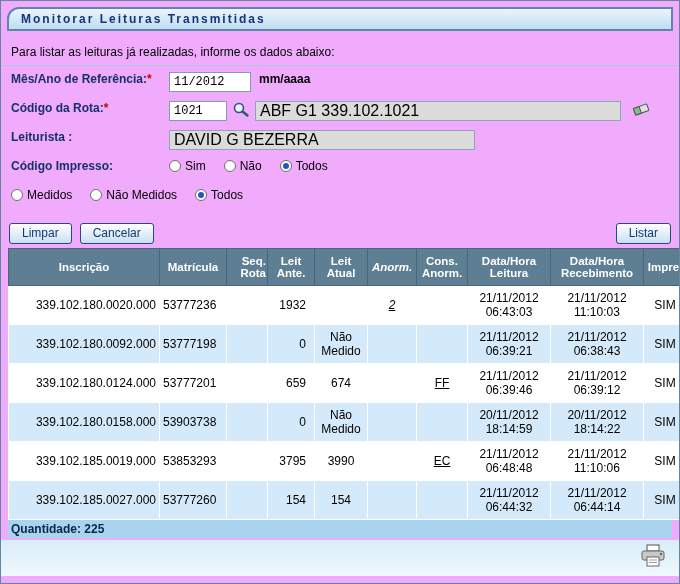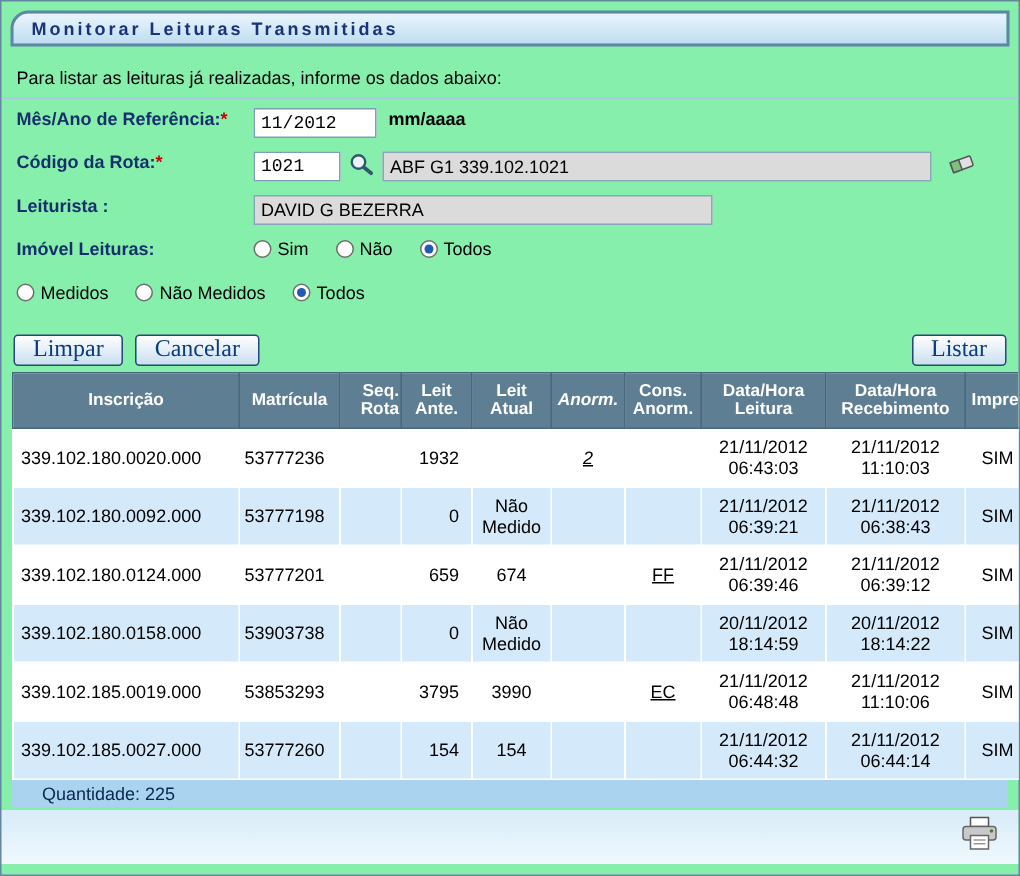--- a/index.html
+++ b/index.html
@@ -1,18 +1,18 @@
 <!DOCTYPE html>
 <html><head>
 <meta charset="utf-8">
 <style>
   html,body{margin:0;padding:0;background:#ffffff;}
   .app{
     width:680px;height:584px;box-sizing:border-box;overflow:hidden;
-    background:#86efac;border:1px solid #64869E;position:relative;
+    background:#f0abfc;border:1px solid #64869E;position:relative;
     font-family:"Liberation Sans", sans-serif;
   }
   
   .titlebar{
     margin:6px 6px 0 6px;height:20px;line-height:20px;
     border:2px solid #5E86A8;border-radius:12px 0 0 0;
     background:linear-gradient(#EAF5FC,#BFDDF1);
     padding-left:12px;color:#17337A;font-weight:bold;font-size:12px;letter-spacing:2px;
   }
   .intro{margin:14px 10px 6px 10px;font-size:12px;color:#000;}
@@ -20,65 +20,65 @@
   
   .frow{display:flex;align-items:flex-start;height:29px;padding-left:10px;font-size:12px;}
   .flabel{width:158px;font-weight:bold;color:#16306B;flex:0 0 158px;}
   .req{color:#CC0000;font-weight:bold;}
   input.text{
     height:16px;border:1px solid #7F9DB9;font-size:12px;padding:1px 4px;
     font-family:Liberation Mono, monospace;background:#fff;color:#000;
   }
   .w-mes{width:72px;} .w-rota{width:48px;}
   .ro{background:#DBDBDB;border:1px solid #8AA5BC;color:#000;height:16px;
-      font-size:12px;padding:1px 4px;display:inline-block;line-height:16px;}
+      font-size:16px;padding:1px 4px;display:inline-block;line-height:16px;}
   .w-desc{width:356px;margin-left:5px;} .w-leit{width:296px;}
   .mm{font-weight:bold;margin-left:8px;color:#000;}
   .icon-btn{margin-left:5px;cursor:pointer;display:inline-flex;align-items:center;}
   .eraser-btn{margin-left:10px;}
   .radio{display:inline-block;width:12px;height:12px;border:1px solid #6E6E6E;border-radius:50%;
          background:#FDFDFD;position:relative;margin-right:4px;box-sizing:border-box;}
   .radio.sel::after{content:"";position:absolute;left:2px;top:2px;width:6px;height:6px;
          border-radius:50%;background:#2458B8;}
   .radio-item{margin-right:18px;display:inline-flex;align-items:center;color:#000;cursor:pointer;}
   
   .btnrow{display:flex;align-items:center;margin:5px 8px 4px 8px;height:22px;}
   .btn{
     height:21px;padding:0 12px;border:1px solid #29477F;border-radius:3px;
-    background:linear-gradient(#FEFEFE,#CBDFF0);color:#0A3C7E;font-size:16px;
-    font-family:Liberation Serif, serif;cursor:pointer;margin-right:8px;
+    background:linear-gradient(#FEFEFE,#CBDFF0);color:#0A3C7E;font-size:12px;
+    font-family:Liberation Sans, sans-serif;cursor:pointer;margin-right:8px;
   }
   .spacer{flex:1;}
   
   .tablewrap{margin:2px 7px 0 7px;display:flex;align-items:stretch;}
   table{border-collapse:collapse;table-layout:fixed;width:649px;background:#fff;}
   thead th{
     background:#5E7E93;color:#fff;font-size:11.5px;font-weight:bold;
     border:1px solid #49677B;padding:2px 1px;height:32px;text-align:center;
   }
   tbody td{
     font-size:12px;color:#000;border:1px solid #FFFFFF;padding:1px 3px;
     height:36px;text-align:center;overflow:hidden;
   }
   tbody tr:nth-child(even) td{background:#D4E9F9;}
   tbody tr:nth-child(odd) td{background:#FFFFFF;}
-  td.c0,th.c0{width:148px;} td.c0{text-align:left;padding-left:5px;}
+  td.c0,th.c0{width:148px;} td.c0{text-align:right;padding-left:5px;}
   td.c1,th.c1{width:64px;}  td.c1{text-align:left;padding-left:3px;}
   td.c2,th.c2{width:38px;text-align:right;}
   td.c3,th.c3{width:44px;}  td.c3{text-align:right;padding-right:8px;}
   td.c4,th.c4{width:50px;}
   td.c5,th.c5{width:46px;font-style:italic;}
   td.c6,th.c6{width:48px;}
   td.c7,th.c7{width:80px;}
   td.c8,th.c8{width:90px;}
   td.c9,th.c9{width:40px;}
   tbody a{color:#000;text-decoration:underline;cursor:pointer;}
   
   .footerbar{margin:0 7px;background:#A9D3EF;height:18px;line-height:18px;
-             font-weight:normal;font-size:12px;color:#08264E;padding-left:20px;}
+             font-weight:bold;font-size:12px;color:#08264E;padding-left:3px;}
   .bottomstrip{height:36px;display:flex;justify-content:flex-end;align-items:center;
                padding-right:12px;background:linear-gradient(#D8ECF9,#EFF8FD);margin-top:2px;}
 </style>
 </head>
 <body>
 
 <div class="app">
 
   <div class="titlebar">
     <span>Monitorar Leituras Transmitidas</span>
@@ -112,21 +112,21 @@
       </svg>
     </span>
   </div>
 
   <div class="frow">
     <span class="flabel">Leiturista :</span>
     <span class="ro w-leit">DAVID G BEZERRA</span>
   </div>
 
   <div class="frow">
-    <span class="flabel">Imóvel Leituras:</span>
+    <span class="flabel">Código Impresso:</span>
     <span class="radio-item">
         <span class="radio"></span>
         <span>Sim</span>
       </span>
     <span class="radio-item">
         <span class="radio"></span>
         <span>Não</span>
       </span>
     <span class="radio-item">
         <span class="radio sel"></span>

